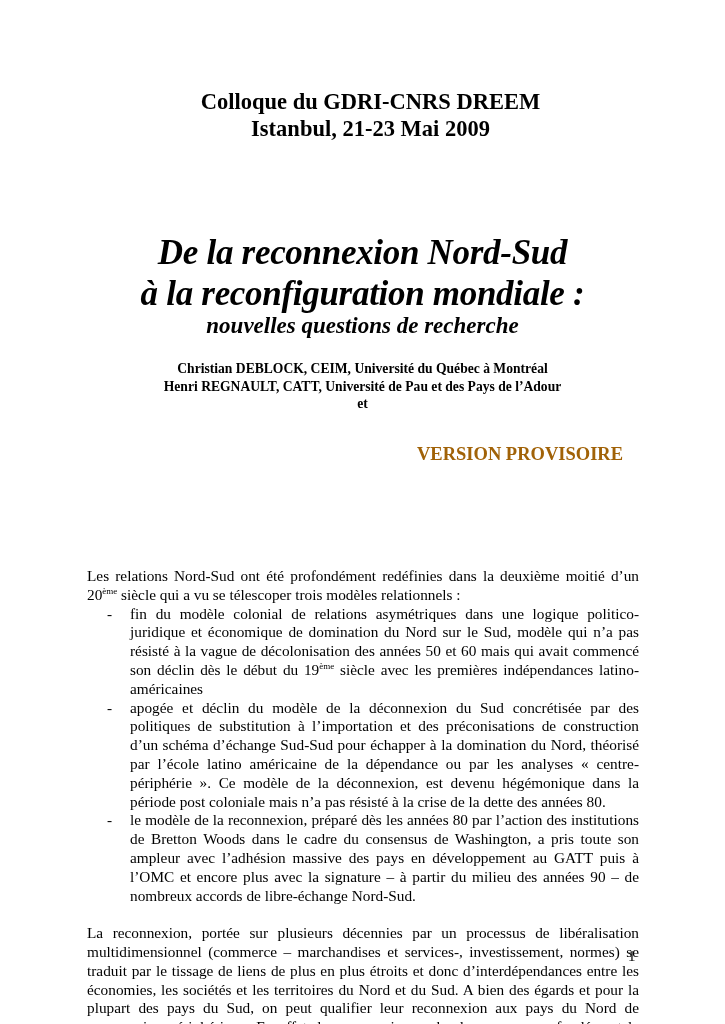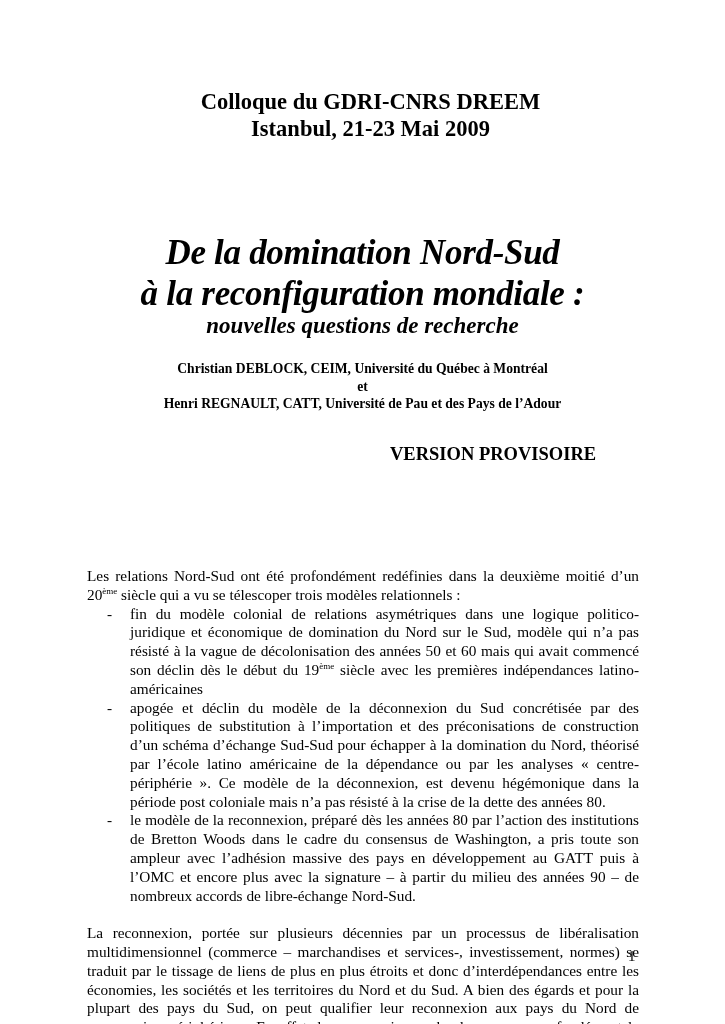--- a/index.html
+++ b/index.html
@@ -6,21 +6,21 @@
   body {
     width: 725px; height: 1024px; position: relative; overflow: hidden;
     font-family: "Liberation Serif", serif; color: #000;
   }
   .abs { position: absolute; }
   .center { left: 0; width: 725px; text-align: center; }
   .conf { font-weight: bold; font-size: 22.5px; line-height: 27px; padding-left: 8px; }
   .title { font-weight: bold; font-style: italic; font-size: 35px; line-height: 41px; letter-spacing: -0.3px; }
   .subtitle { font-weight: bold; font-style: italic; font-size: 23px; line-height: 26px; }
   .authors { font-weight: bold; font-size: 13.6px; line-height: 17.5px; }
-  .version { left: 390px; width: 260px; text-align: left; color: #000000; font-weight: bold; font-size: 18.5px; line-height: 23px; }
+  .version { left: 390px; width: 260px; text-align: center; color: #a16207; font-weight: bold; font-size: 18.5px; line-height: 23px; }
   .body-text { font-size: 15.3px; line-height: 18.8px; text-align: justify; }
   .para { left: 87px; width: 552px; }
   .para p { margin: 0; }
   .last-line { text-align-last: left; }
   .justify-all { text-align-last: justify; }
   ul.bullets { list-style: none; margin: 0; padding: 0; }
   ul.bullets li { position: relative; padding-left: 43px; text-align: justify; }
   ul.bullets li .dash { position: absolute; left: 20px; top: 0; }
   sup { font-size: 9px; line-height: 0; vertical-align: 6px; }
   .page-num { left: 628px; top: 948px; font-size: 15px; }
@@ -29,29 +29,29 @@
 <body>
 
 <div>
 
   <div class="abs center conf" style="top:88px;">
     <div>Colloque du GDRI-CNRS DREEM</div>
     <div>Istanbul, 21-23 Mai 2009</div>
   </div>
 
   <div class="abs center title" style="top:232px;">
-    <div>De la domination Nord-Sud</div>
+    <div>De la reconnexion Nord-Sud</div>
     <div>à la reconfiguration mondiale :</div>
   </div>
   <div class="abs center subtitle" style="top:313px;">nouvelles questions de recherche</div>
 
   <div class="abs center authors" style="top:360px;">
     <div>Christian DEBLOCK, CEIM, Université du Québec à Montréal</div>
+    <div>Henri REGNAULT, CATT, Université de Pau et des Pays de l’Adour</div>
     <div>et</div>
-    <div>Henri REGNAULT, CATT, Université de Pau et des Pays de l’Adour</div>
   </div>
 
   <div class="abs version" style="top:443px;">
     <div>VERSION PROVISOIRE</div>
   </div>
 
   <div class="abs para body-text" style="top:535px;margin-top:32px;">
     <p class="last-line"><span>Les relations Nord-Sud ont été profondément redéfinies dans la deuxième moitié d’un 20</span><sup>ème</sup><span> siècle qui a vu se télescoper trois modèles relationnels :</span></p>
 
     <ul class="bullets">

